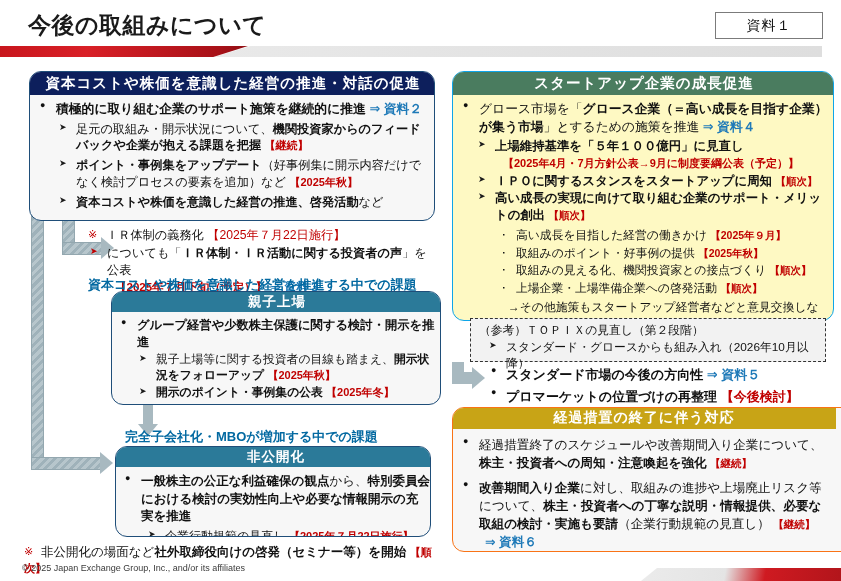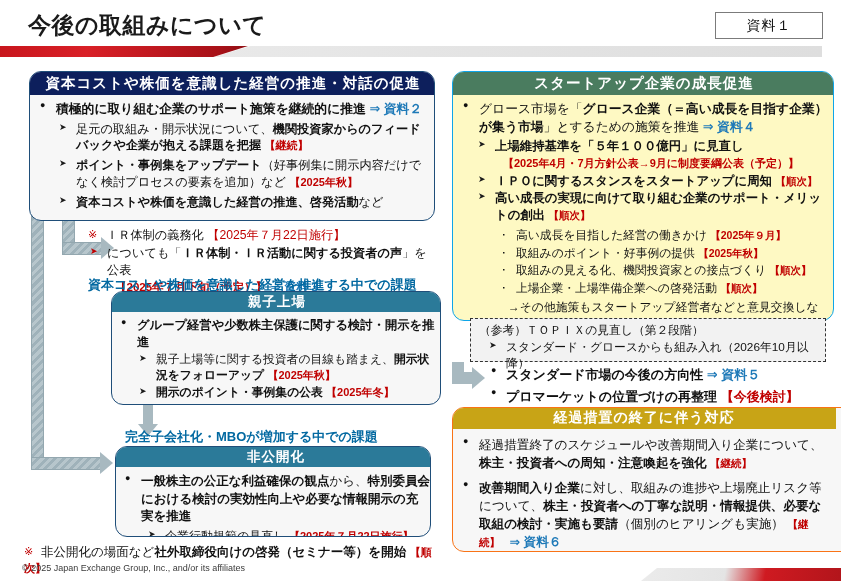--- a/index.html
+++ b/index.html
@@ -291,21 +291,21 @@
   <div class="panel" style="left:452px; top:407px; width:382px; height:145px;">
     <div style="position:absolute;left:0;top:0;width:414px;height:145px;border:1px solid #f97316;border-radius:12px;overflow:hidden;background:#f7f7f7;">
       <div class="panel-head" style="position:absolute;left:-1px;top:-1px;width:384px;height:22px;font-size:14px;background:#c8a416;">経過措置の終了に伴う対応</div>
 
       <div style="position:absolute; left:9px; top:28px; width:366px; font-size:12.6px; color:#111; line-height:1.45;">
         <div class="b1" style="margin-bottom:6px;">
           <span>経過措置終了のスケジュールや改善期間入り企業について、</span><span class="bold">株主・投資者への周知・注意喚起を強化</span>
           <span class="redb" style="font-size:10.5px;">【継続】</span>
         </div>
         <div class="b1">
-          <span class="bold">改善期間入り企業</span><span>に対し、取組みの進捗や上場廃止リスク等について、</span><span class="bold">株主・投資者への丁寧な説明・情報提供、必要な取組の検討・実施も要請</span><span>（個別のヒアリングも実施）</span>
+          <span class="bold">改善期間入り企業</span><span>に対し、取組みの進捗や上場廃止リスク等について、</span><span class="bold">株主・投資者への丁寧な説明・情報提供、必要な取組の検討・実施も要請</span><span>（企業行動規範の見直し）</span>
           <span class="redb" style="font-size:10.5px;">【継続】</span>
           <span class="blue" style="margin-left:6px;">⇒ 資料６</span>
         </div>
       </div>
     </div>
   </div>
 
 </div>
 
 </body></html>

